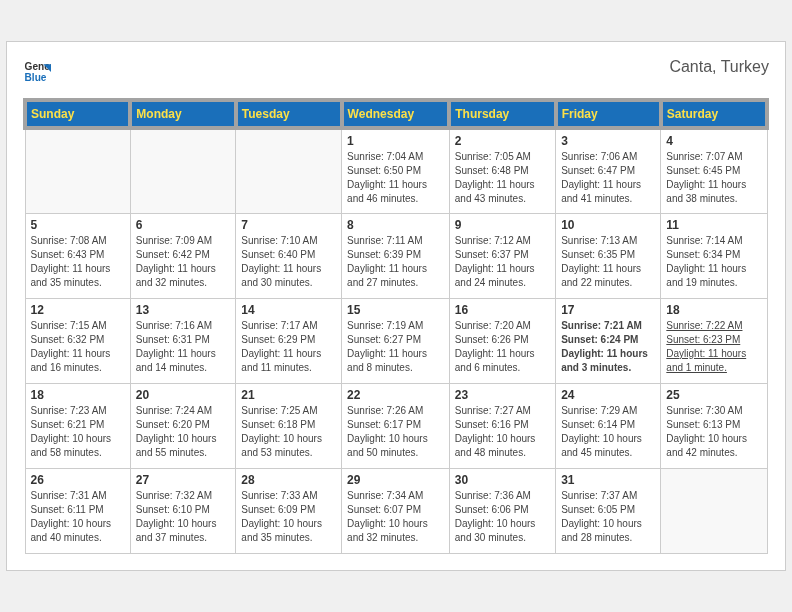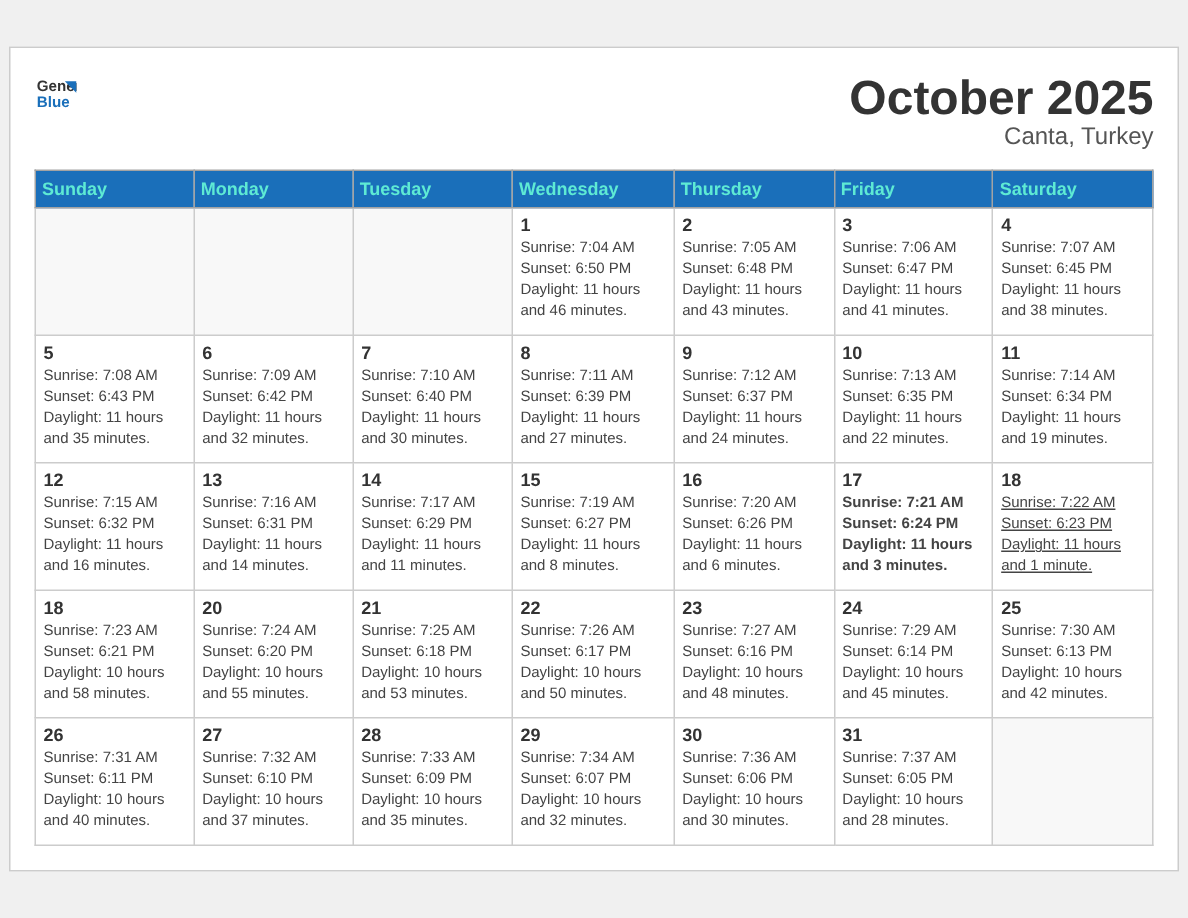--- a/index.html
+++ b/index.html
@@ -45,26 +45,26 @@
     .location {
       font-size: 16px;
       color: #555;
     }
     .calendar-grid {
       width: 100%;
       border-collapse: collapse;
     }
     .calendar-grid th {
       background: #1a6fba;
-      color: #5eead4;
+      color: #fde047;
       padding: 5px 4px;
       font-size: 12px;
       font-weight: bold;
       text-align: left;
-      border: 1px solid #a3a3a3;
+      border: 4px solid #a3a3a3;
     }
     .calendar-grid td {
       border: 1px solid #ccc;
       vertical-align: top;
       padding: 4px 5px;
       width: 111px;
       height: 85px;
       font-size: 10.5px;
       color: #333;
       background: white;
@@ -89,21 +89,20 @@
 <div class="calendar-container">
   <div class="header">
     <div class="logo">
       <svg class="logo-icon" viewBox="0 0 36 36">
         <text x="2" y="16" font-size="13" font-weight="bold" fill="#333">General</text>
         <text x="2" y="30" font-size="13" font-weight="bold" fill="#1a6fba">Blue</text>
         <polygon points="26,8 36,8 36,18" fill="#1a6fba"></polygon>
       </svg>
     </div>
     <div class="title-block">
-      <div class="month-title">October 2025</div>
       <div class="location">Canta, Turkey</div>
     </div>
   </div>
 
   <table class="calendar-grid">
     <thead>
       <tr>
       <th>Sunday</th>
           <th>Monday</th>
           <th>Tuesday</th>

